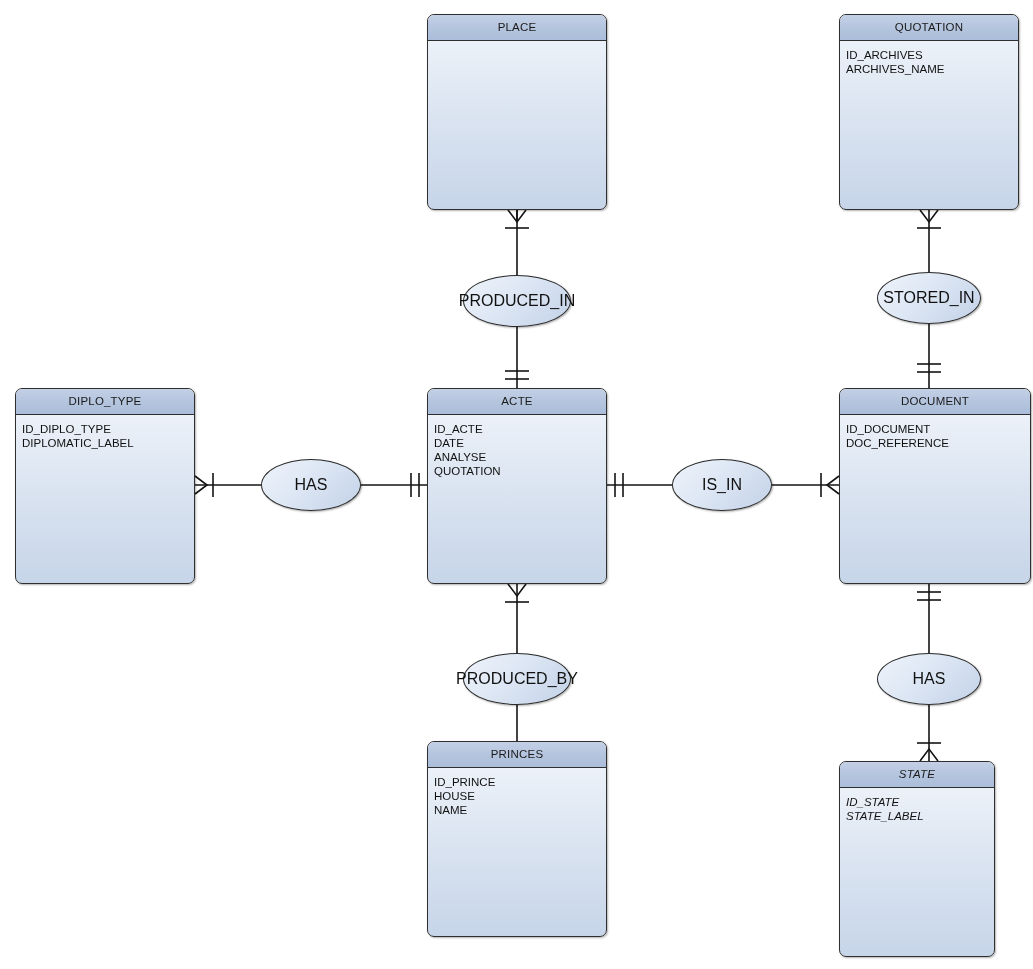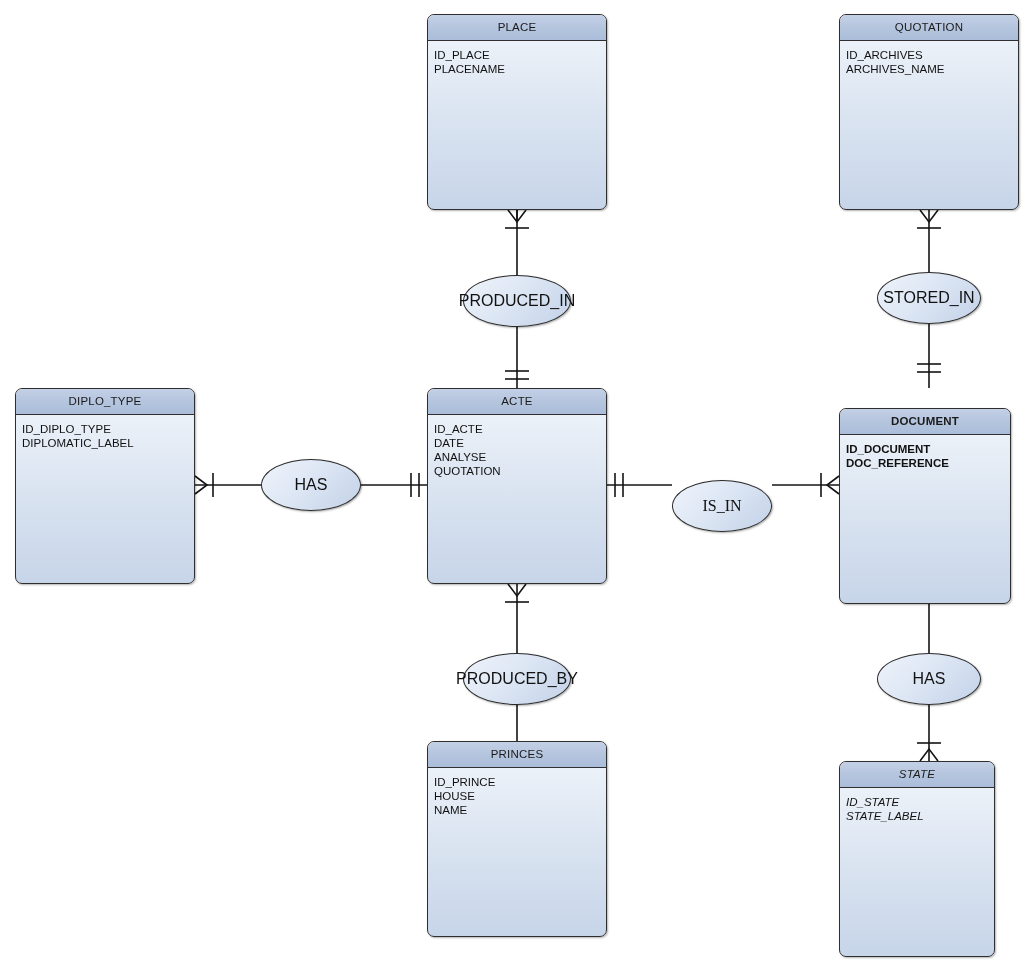--- a/index.html
+++ b/index.html
@@ -147,24 +147,20 @@
       <line x1="917" y1="592" x2="941" y2="592"></line>
       <line x1="917" y1="600" x2="941" y2="600"></line>
       <line x1="929" y1="705" x2="929" y2="761"></line>
       <polyline points="920,761 929,749 938,761"></polyline>
       <line x1="917" y1="743" x2="941" y2="743"></line>
     </g>
   </svg>
 
   <div class="entity" style="left:427px; top:14px; width:180px; height:196px;">
     <div class="entity-header">PLACE</div>
-    <div class="entity-attrs">
-      <div>ID_PLACE</div>
-      <div>PLACENAME</div>
-    </div>
   </div>
 
   <div class="entity" style="left:839px; top:14px; width:180px; height:196px;">
     <div class="entity-header">QUOTATION</div>
     <div class="entity-attrs">
       <div>ID_ARCHIVES</div>
       <div>ARCHIVES_NAME</div>
     </div>
   </div>
 
@@ -179,21 +175,21 @@
   <div class="entity" style="left:427px; top:388px; width:180px; height:196px;">
     <div class="entity-header">ACTE</div>
     <div class="entity-attrs">
       <div>ID_ACTE</div>
       <div>DATE</div>
       <div>ANALYSE</div>
       <div>QUOTATION</div>
     </div>
   </div>
 
-  <div class="entity" style="left:839px; top:408px; width:172px; height:196px;font-weight:bold;">
+  <div class="entity" style="left:839px; top:388px; width:192px; height:196px;">
     <div class="entity-header">DOCUMENT</div>
     <div class="entity-attrs">
       <div>ID_DOCUMENT</div>
       <div>DOC_REFERENCE</div>
     </div>
   </div>
 
   <div class="entity" style="left:427px; top:741px; width:180px; height:196px;">
     <div class="entity-header">PRINCES</div>
     <div class="entity-attrs">
@@ -210,19 +206,19 @@
       <div>STATE_LABEL</div>
     </div>
   </div>
 
   <div class="rel" style="left:463px; top:275px; width:108px; height:52px;">PRODUCED_IN</div>
 
   <div class="rel" style="left:877px; top:272px; width:104px; height:52px;">STORED_IN</div>
 
   <div class="rel" style="left:261px; top:459px; width:100px; height:52px;">HAS</div>
 
-  <div class="rel" style="left:672px; top:480px; width:100px; height:52px;font-family:Liberation Serif, serif;">IS_IN</div>
+  <div class="rel" style="left:672px; top:459px; width:100px; height:52px;">IS_IN</div>
 
   <div class="rel" style="left:463px; top:653px; width:108px; height:52px;">PRODUCED_BY</div>
 
   <div class="rel" style="left:877px; top:653px; width:104px; height:52px;">HAS</div>
 
 </div>
 
 </body></html>

